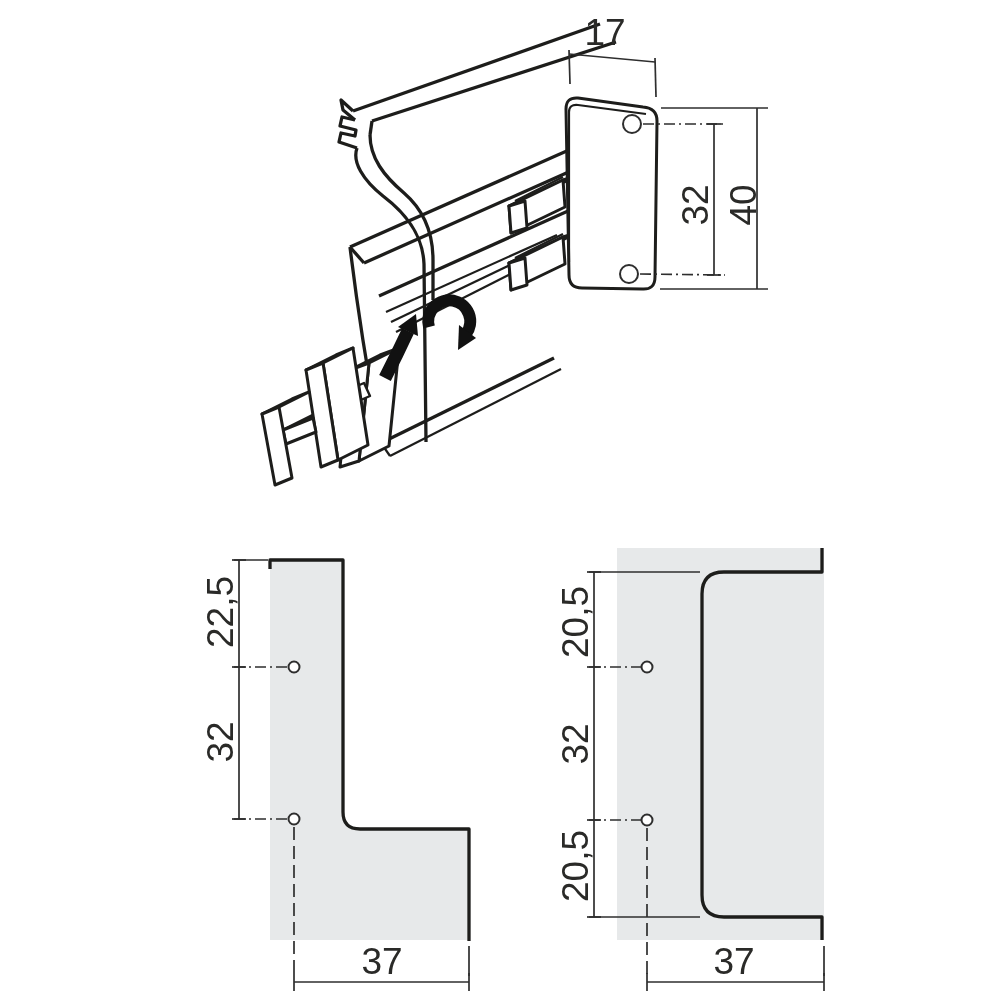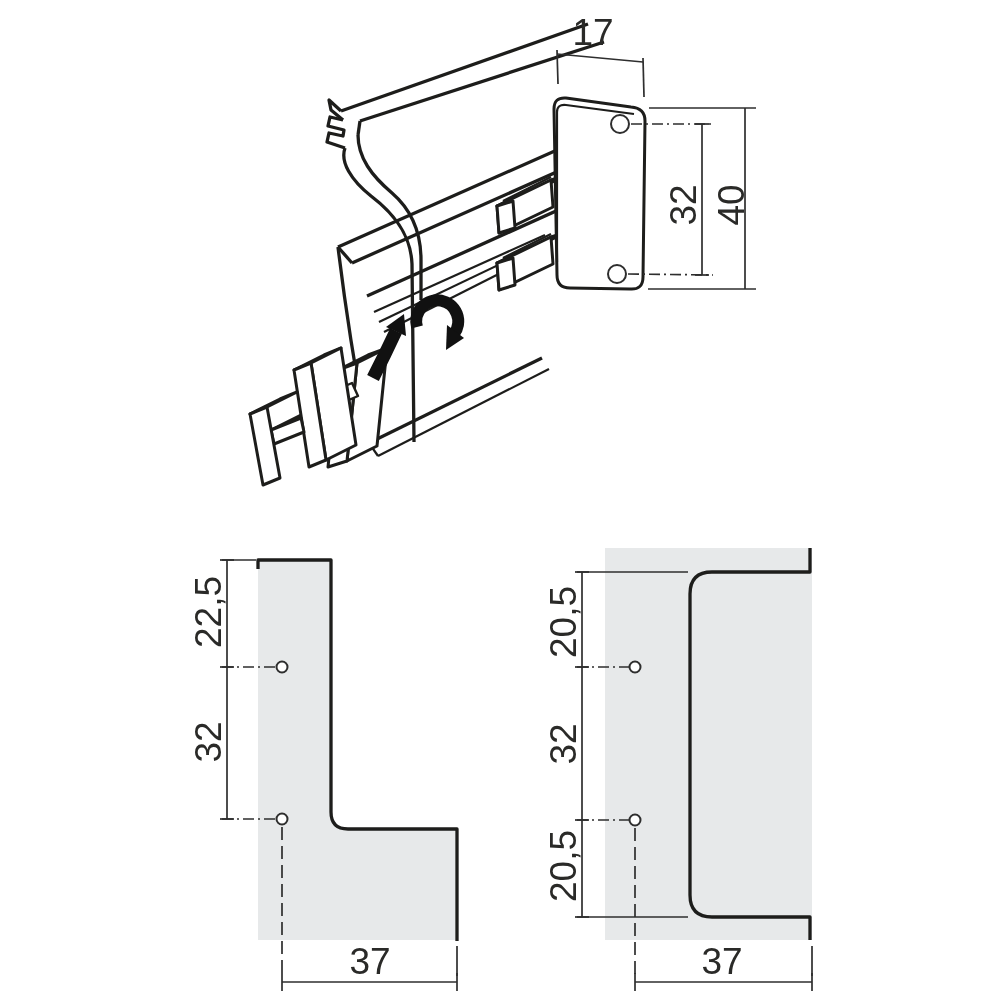--- a/index.html
+++ b/index.html
@@ -1,16 +1,16 @@
 <!DOCTYPE html>
 <html><head>
 <meta charset="utf-8">
 <style>
   html,body{margin:0;padding:0;background:#ffffff;}
-  #canvas{width:888px;height:1000px;position:relative;background:#ffffff;overflow:hidden;}
+  #canvas{width:888px;height:1000px;position:relative;background:#ffffff;overflow:hidden;margin-left:12px;}
   svg{display:block;}
   text.dim{font-family:"Liberation Sans","DejaVu Sans",sans-serif;font-size:37px;fill:#2a2a28;}
   .thick{stroke:#1d1d1b;stroke-width:3.3;fill:none;stroke-linejoin:round;stroke-linecap:butt;}
   .thick2{stroke:#1d1d1b;stroke-width:2.2;fill:none;stroke-linejoin:round;}
   .face{fill:#ffffff;stroke:#1d1d1b;stroke-width:3;stroke-linejoin:round;}
   .face2{fill:#ffffff;stroke:#1d1d1b;stroke-width:2.4;stroke-linejoin:round;}
   .thin{stroke:#2e2e2e;stroke-width:1.7;fill:none;}
   .dashdot{stroke:#2e2e2e;stroke-width:1.7;fill:none;stroke-dasharray:11 4 2 4;}
   .dash{stroke:#2e2e2e;stroke-width:1.7;fill:none;stroke-dasharray:13 6;}
   .hole{fill:#ffffff;stroke:#2e2e2e;stroke-width:2;}

